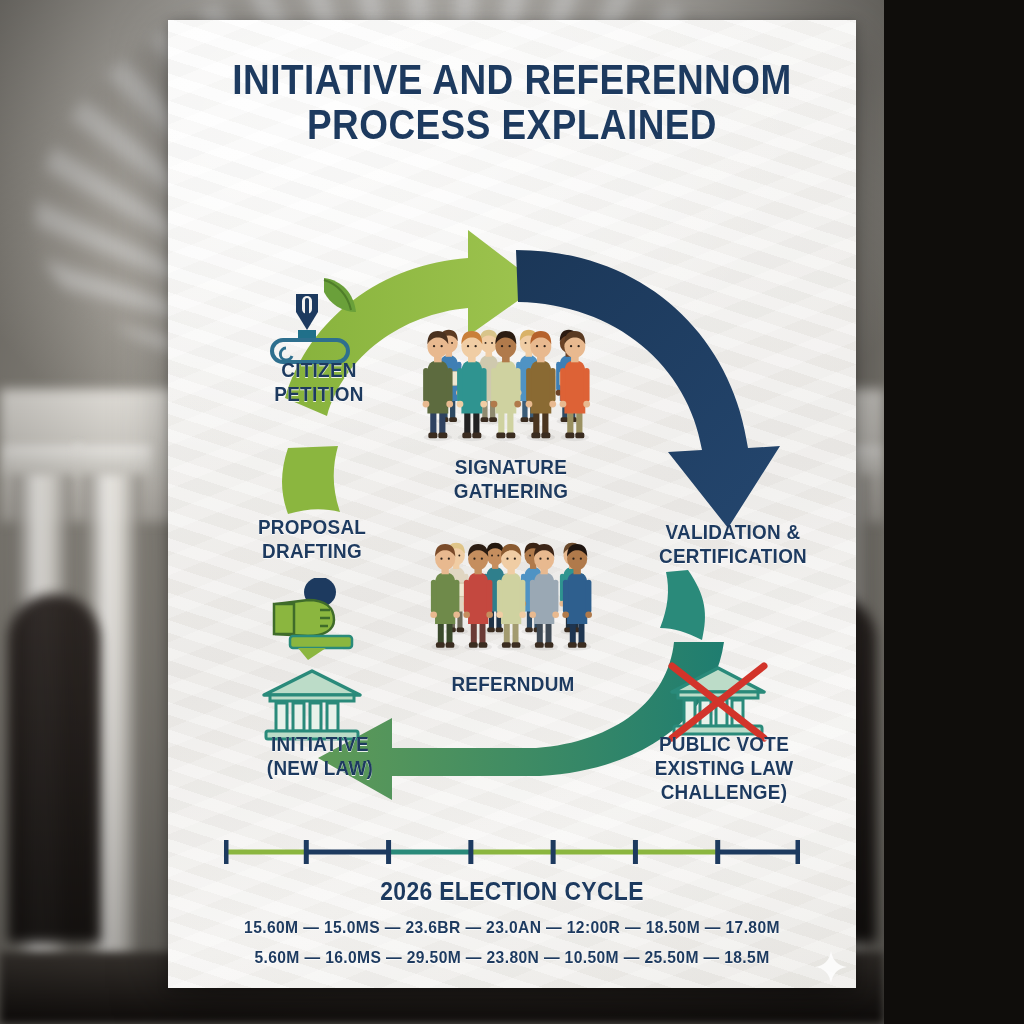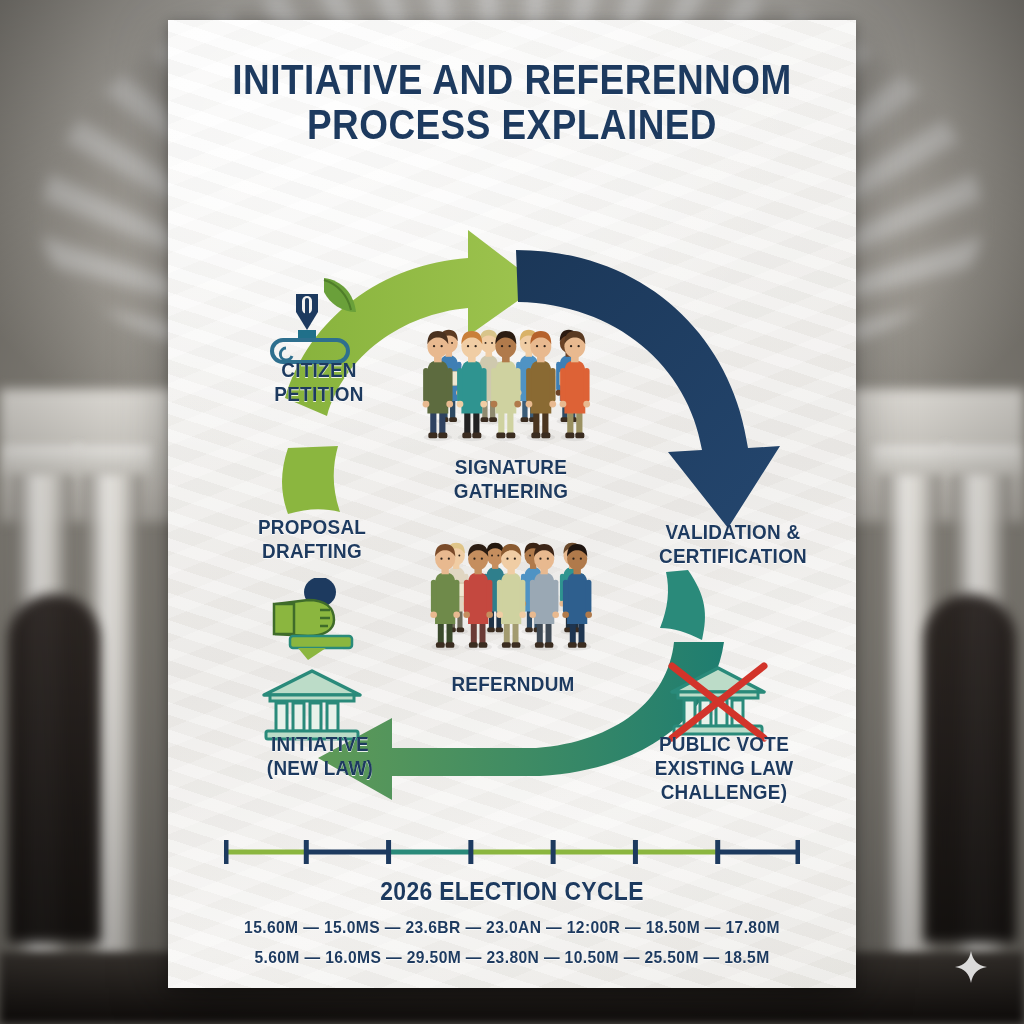--- a/index.html
+++ b/index.html
@@ -4,21 +4,21 @@
 <style>
   * { box-sizing: border-box; margin: 0; padding: 0; }
   html, body {
     width: 1024px; height: 1024px;
     overflow: hidden;
     font-family: "Liberation Sans", sans-serif;
     background: #0f0d0b;
   }
 
   
-  #stage { position: relative; width: 1024px; height: 1024px; overflow: hidden; }
+  #stage { position: relative; width: 884px; height: 1024px; overflow: hidden; }
 
   .bg {
     position: absolute; inset: 0;
     background:
       radial-gradient(ellipse 60% 45% at 50% 8%, #f2f0ec 0%, #dbd8d2 40%, #b9b5ad 70%, #8d8981 100%),
       linear-gradient(#c9c6c0, #8f8b84);
     filter: blur(0px);
   }
   .bg-dome {
     position: absolute; left: 50%; top: -4%;

